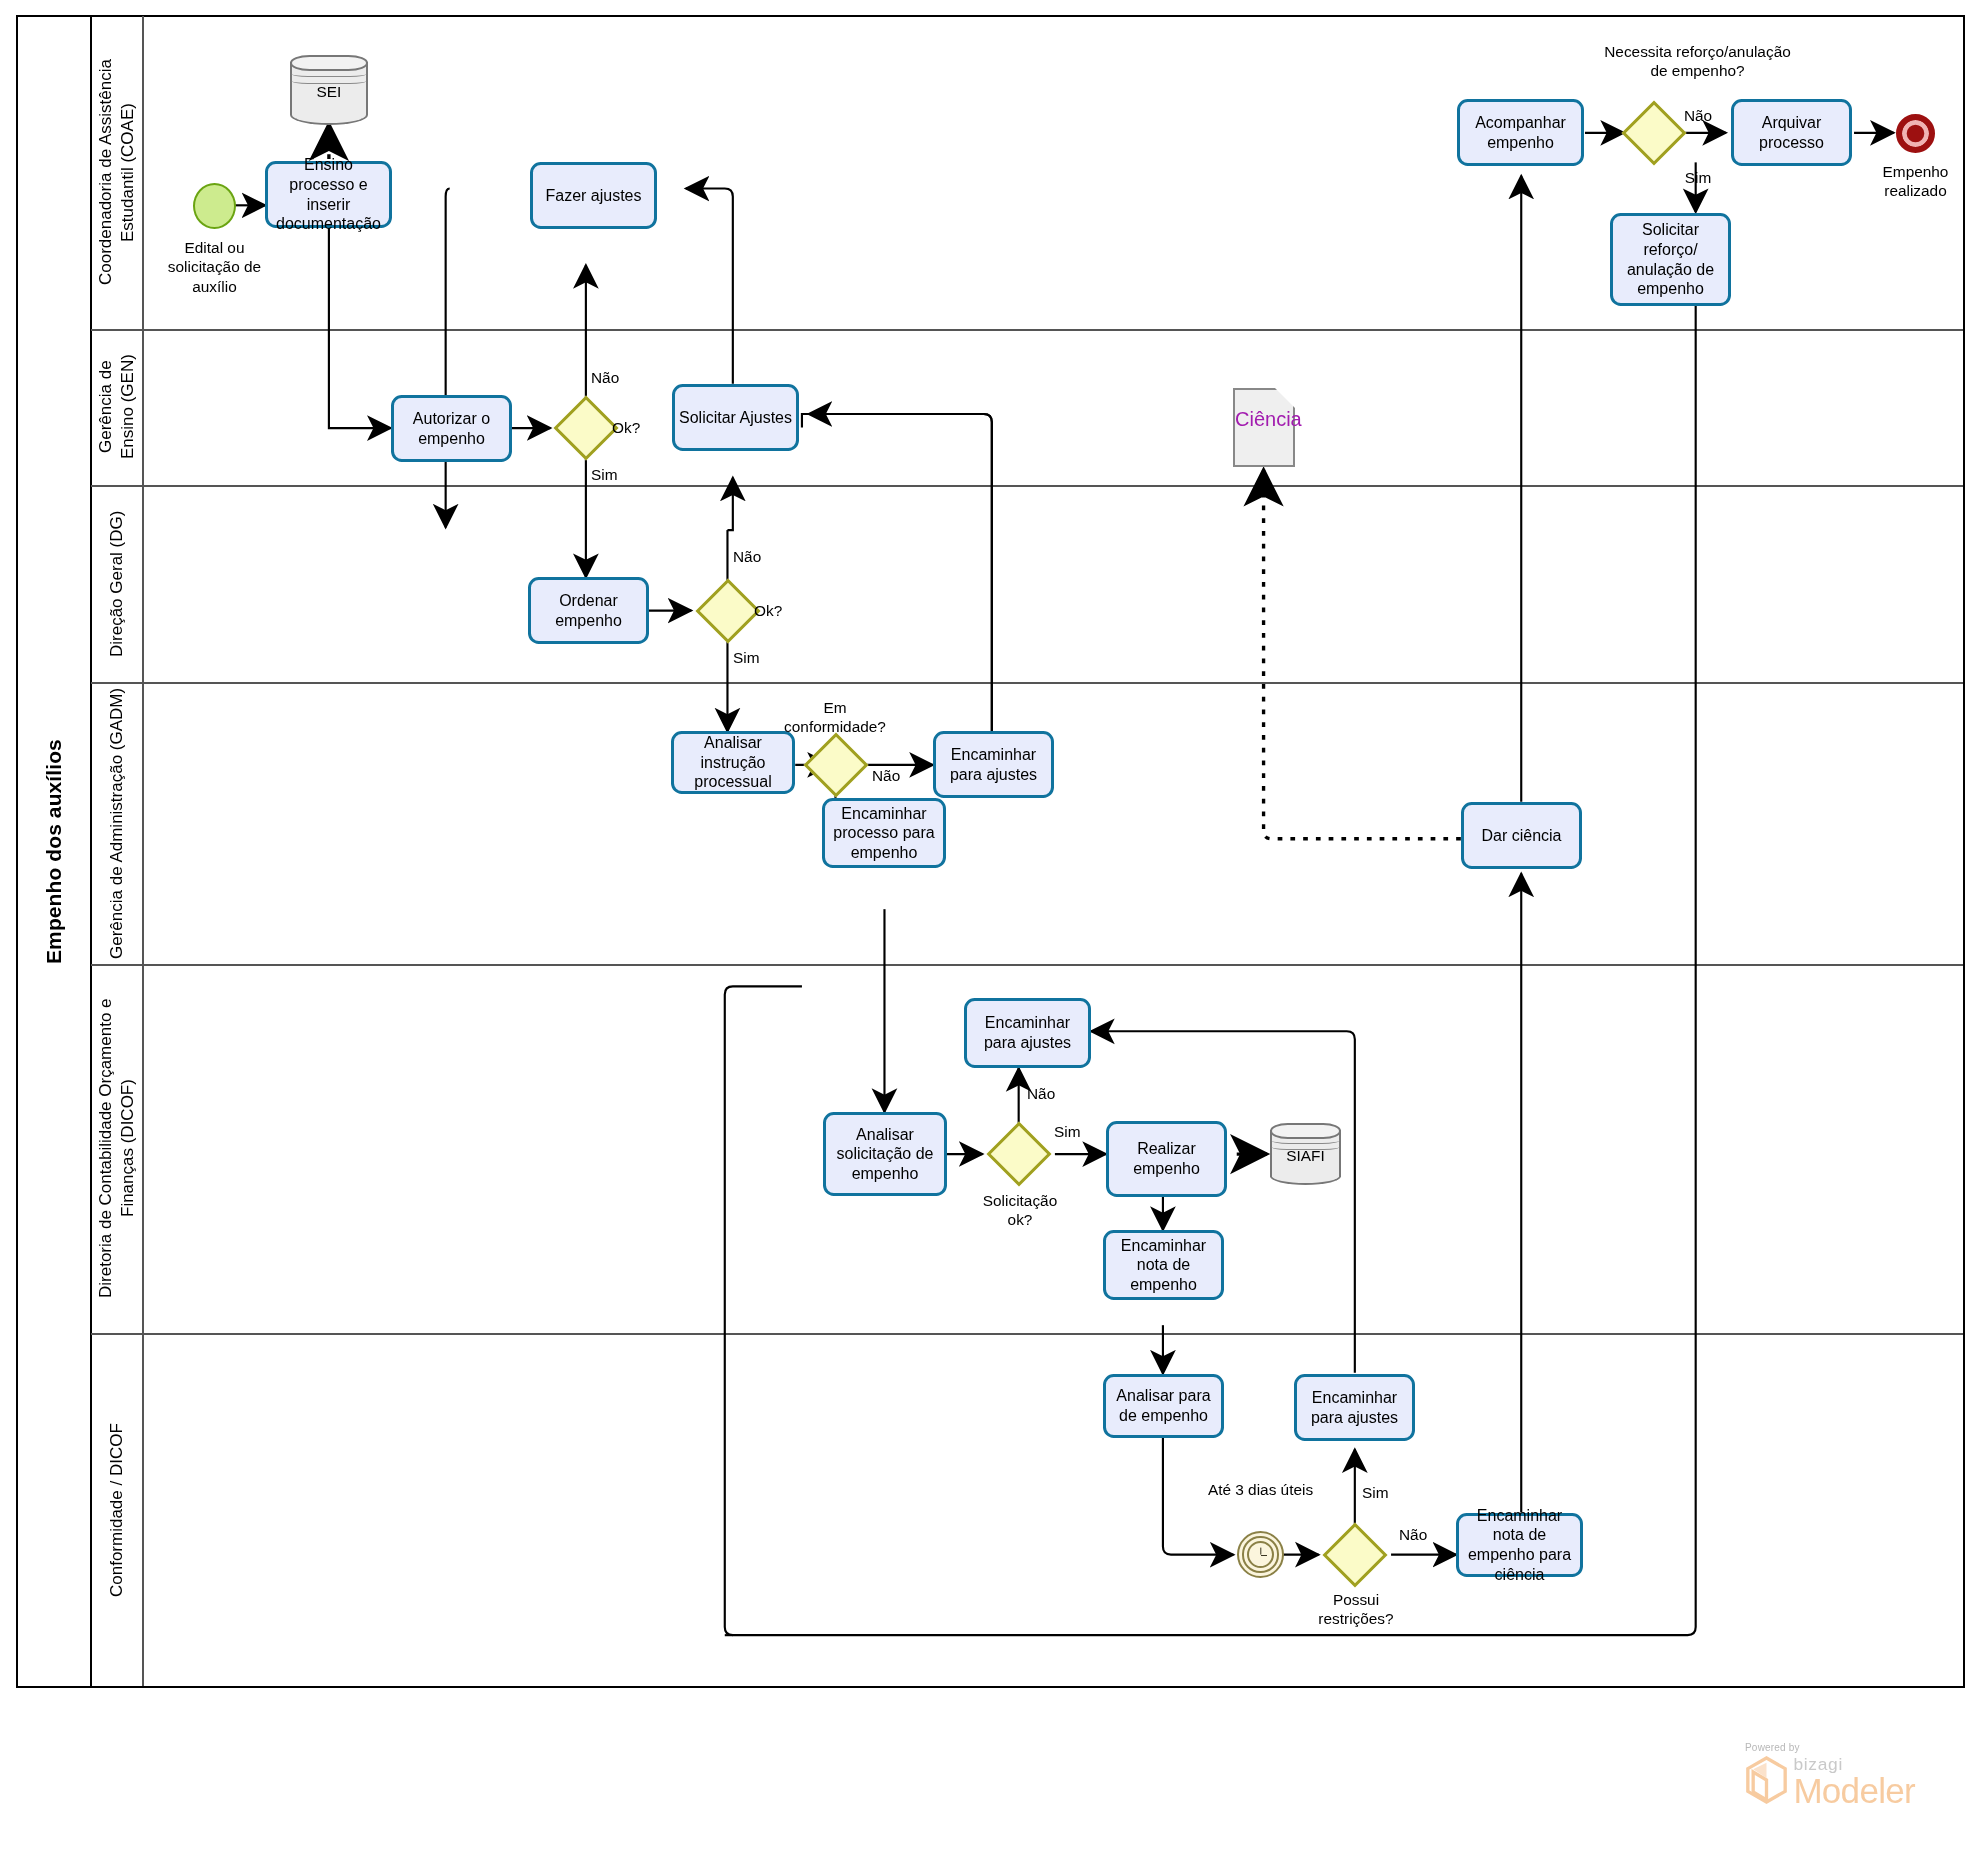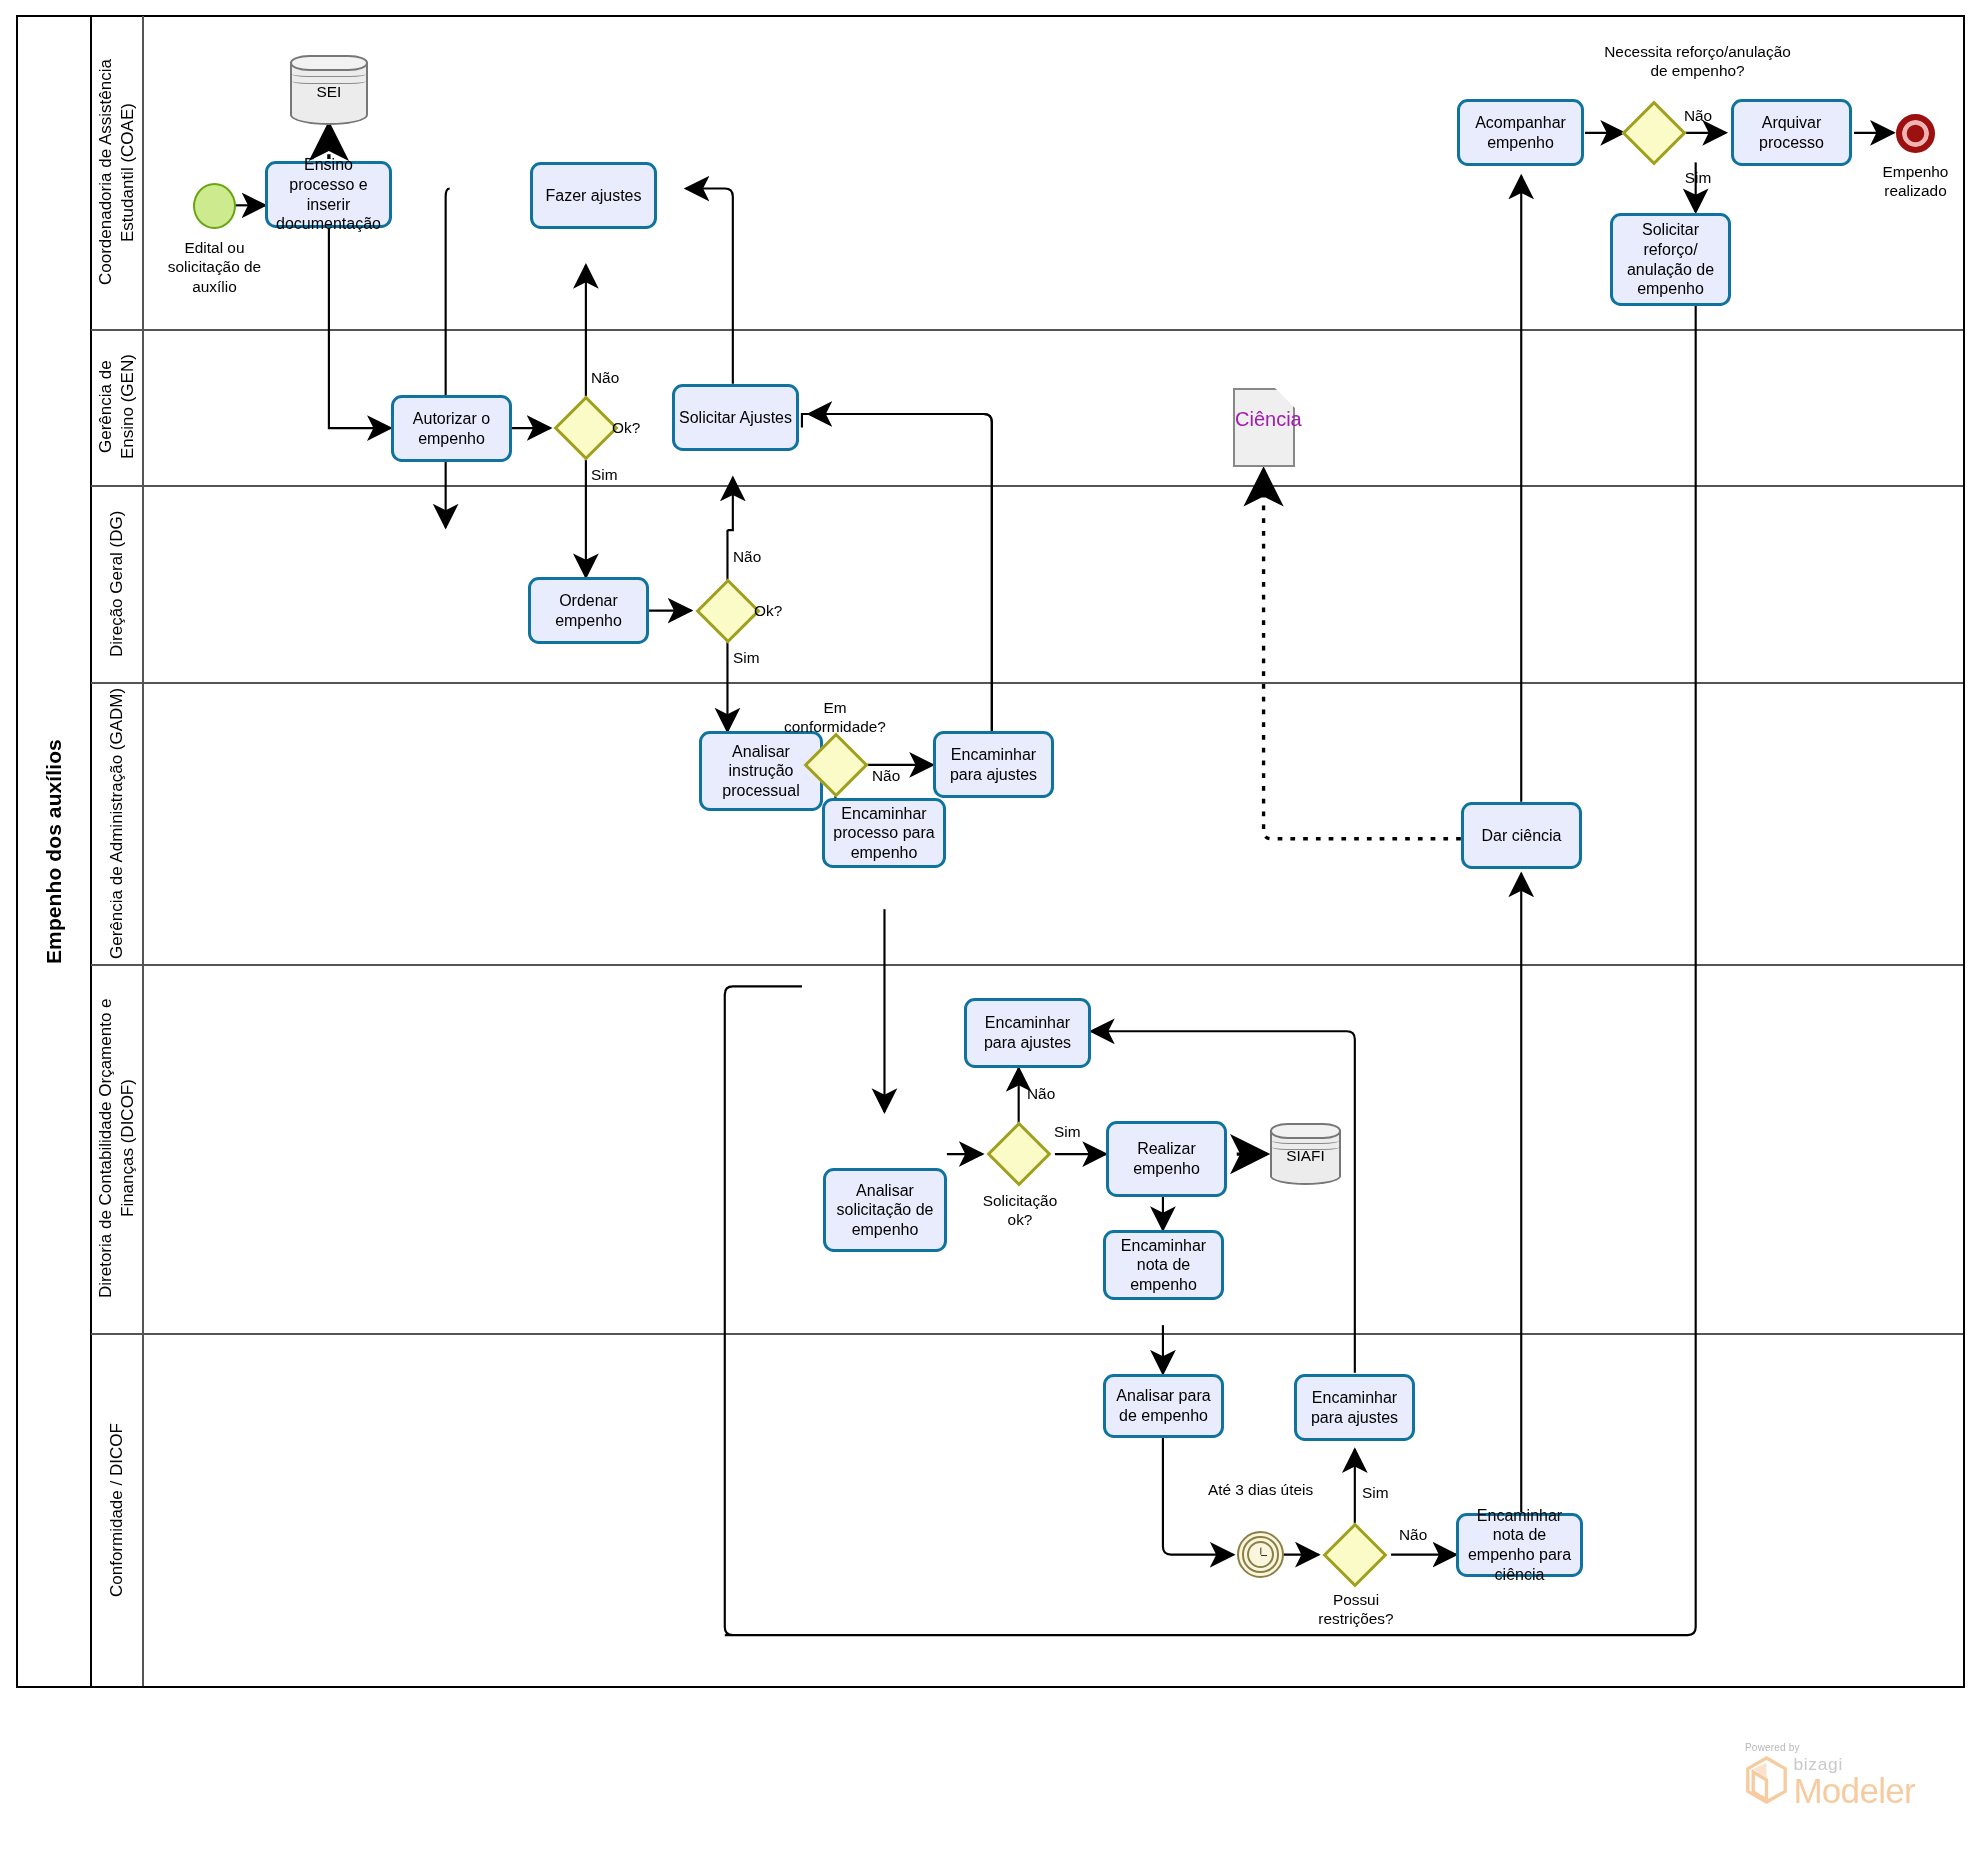--- a/index.html
+++ b/index.html
@@ -227,21 +227,21 @@
 
   <div class="task" style="left:528px;top:577px;width:121px;height:67px;">Ordenar empenho</div>
 
   <div class="gw" style="left:705px;top:588px;width:46px;height:46px;">
       <i></i>
     </div>
   <div class="lbl" style="left:754px;top:601px;width:60px;text-align:left;">Ok?</div>
   <div class="lbl" style="left:733px;top:547px;width:54px;text-align:left;">Não</div>
   <div class="lbl" style="left:733px;top:648px;width:54px;text-align:left;">Sim</div>
 
-  <div class="task" style="left:699px;top:731px;width:124px;height:80px;">Analisar instrução processual</div>
+  <div class="task" style="left:671px;top:731px;width:124px;height:63px;">Analisar instrução processual</div>
 
   <div class="gw" style="left:813px;top:742px;width:46px;height:46px;">
       <i></i>
     </div>
   <div class="lbl" style="left:778px;top:698px;width:114px;">Em conformidade?</div>
   <div class="lbl" style="left:872px;top:766px;width:54px;text-align:left;">Não</div>
   <div class="lbl" style="left:840px;top:801px;width:54px;text-align:left;">Sim</div>
 
   <div class="task" style="left:933px;top:731px;width:121px;height:67px;">Encaminhar para ajustes</div>
 
@@ -249,21 +249,21 @@
 
   <div class="doc" style="left:1233px;top:388px;width:62px;height:79px;">
     <div class="fold"></div>
     <div class="lbl">Ciência</div>
   </div>
 
   <div class="task" style="left:1461px;top:802px;width:121px;height:67px;">Dar ciência</div>
 
   <div class="task" style="left:964px;top:998px;width:127px;height:70px;">Encaminhar para ajustes</div>
 
-  <div class="task" style="left:823px;top:1168px;width:124px;height:84px;">Analisar solicitação de empenho</div>
+  <div class="task" style="left:823px;top:1112px;width:124px;height:84px;">Analisar solicitação de empenho</div>
 
   <div class="gw" style="left:996px;top:1131px;width:46px;height:46px;">
       <i></i>
     </div>
   <div class="lbl" style="left:973px;top:1191px;width:94px;">Solicitação ok?</div>
   <div class="lbl" style="left:1027px;top:1084px;width:54px;text-align:left;">Não</div>
   <div class="lbl" style="left:1054px;top:1122px;width:54px;text-align:left;">Sim</div>
 
   <div class="task" style="left:1106px;top:1121px;width:121px;height:76px;">Realizar empenho</div>
 

